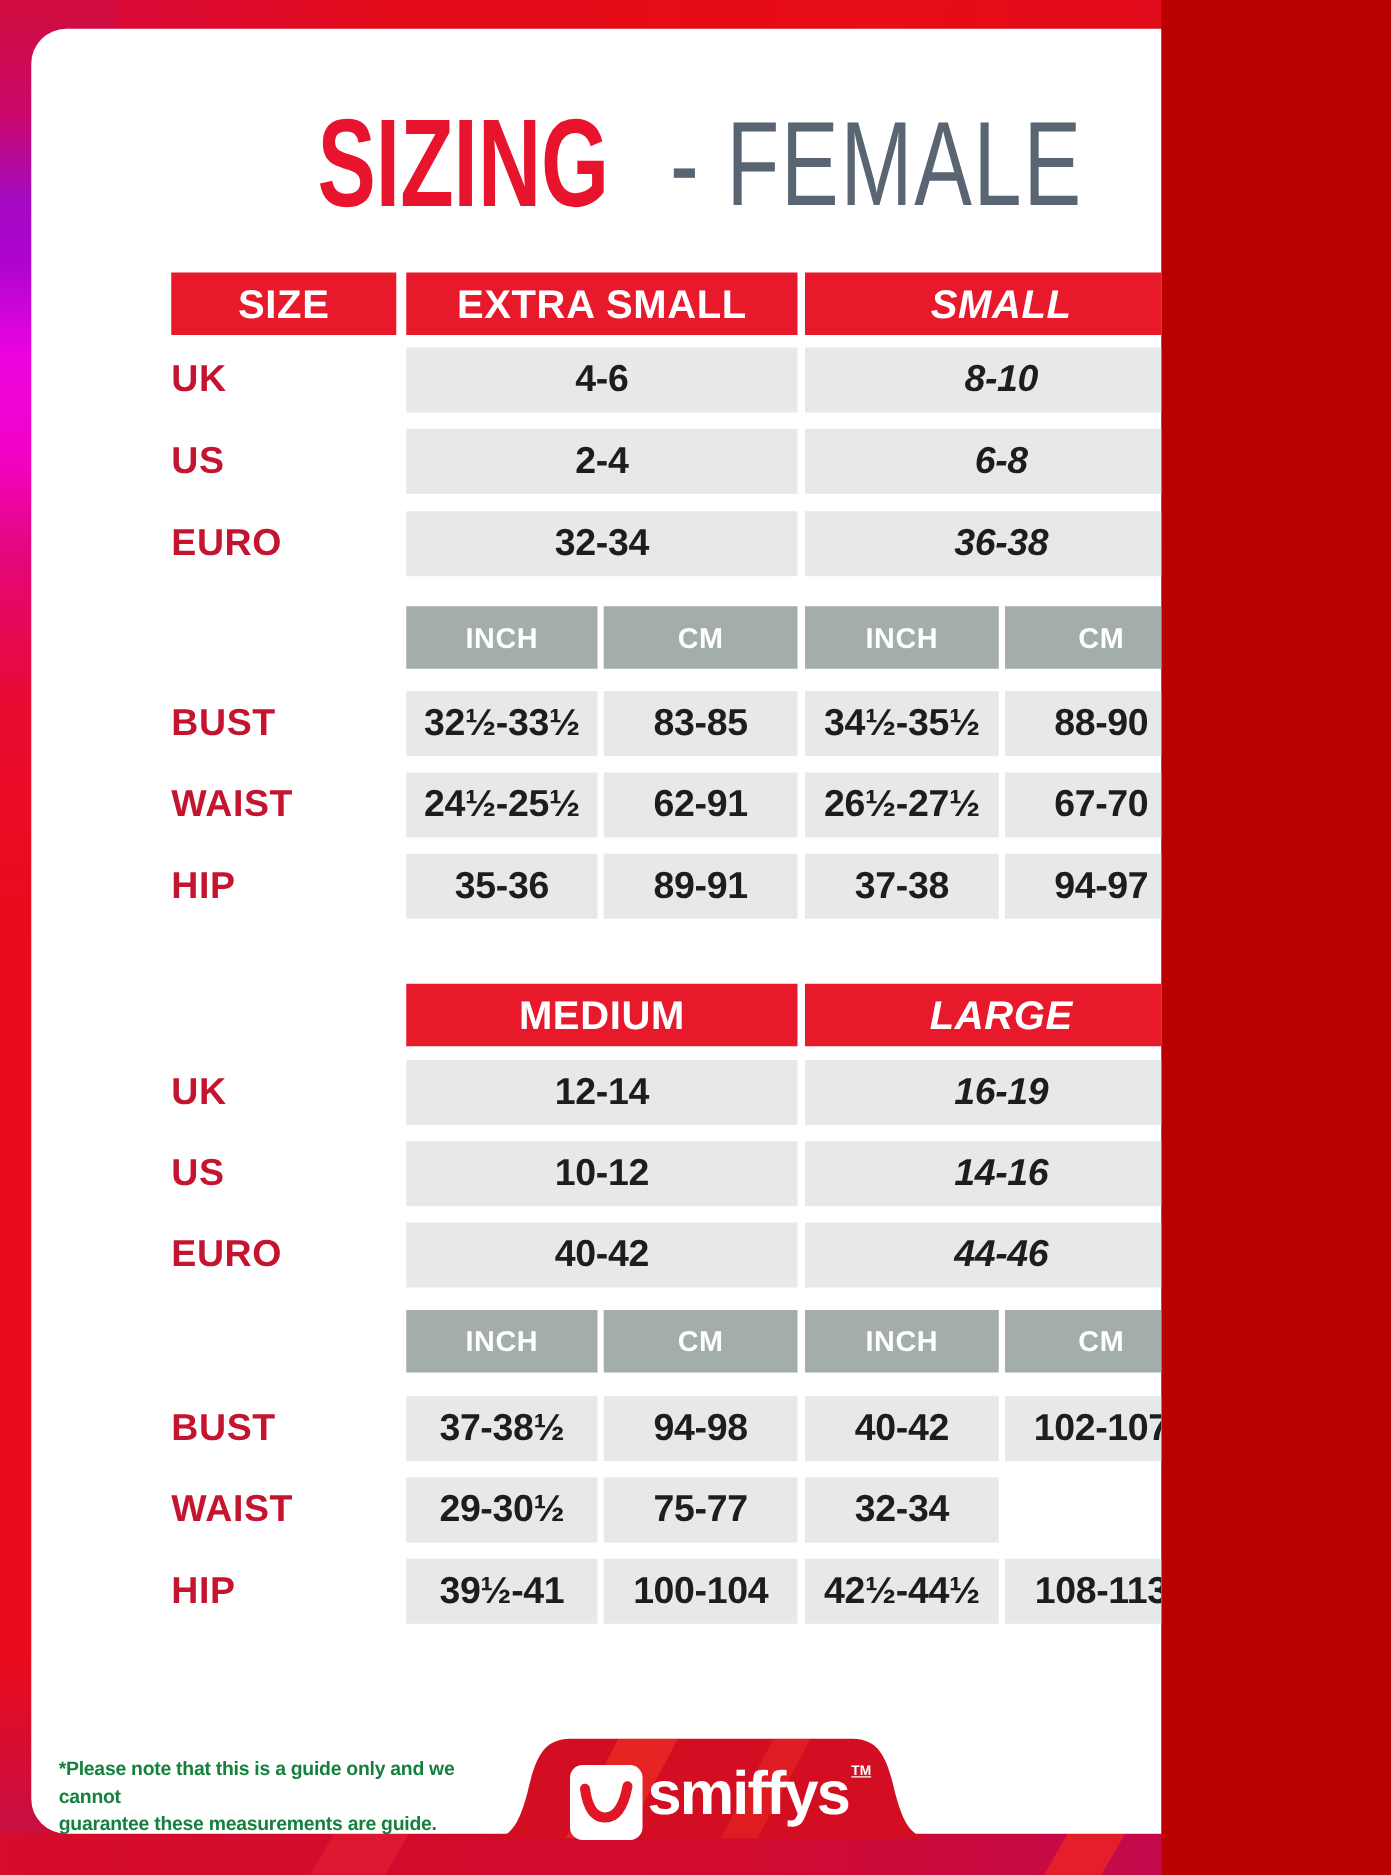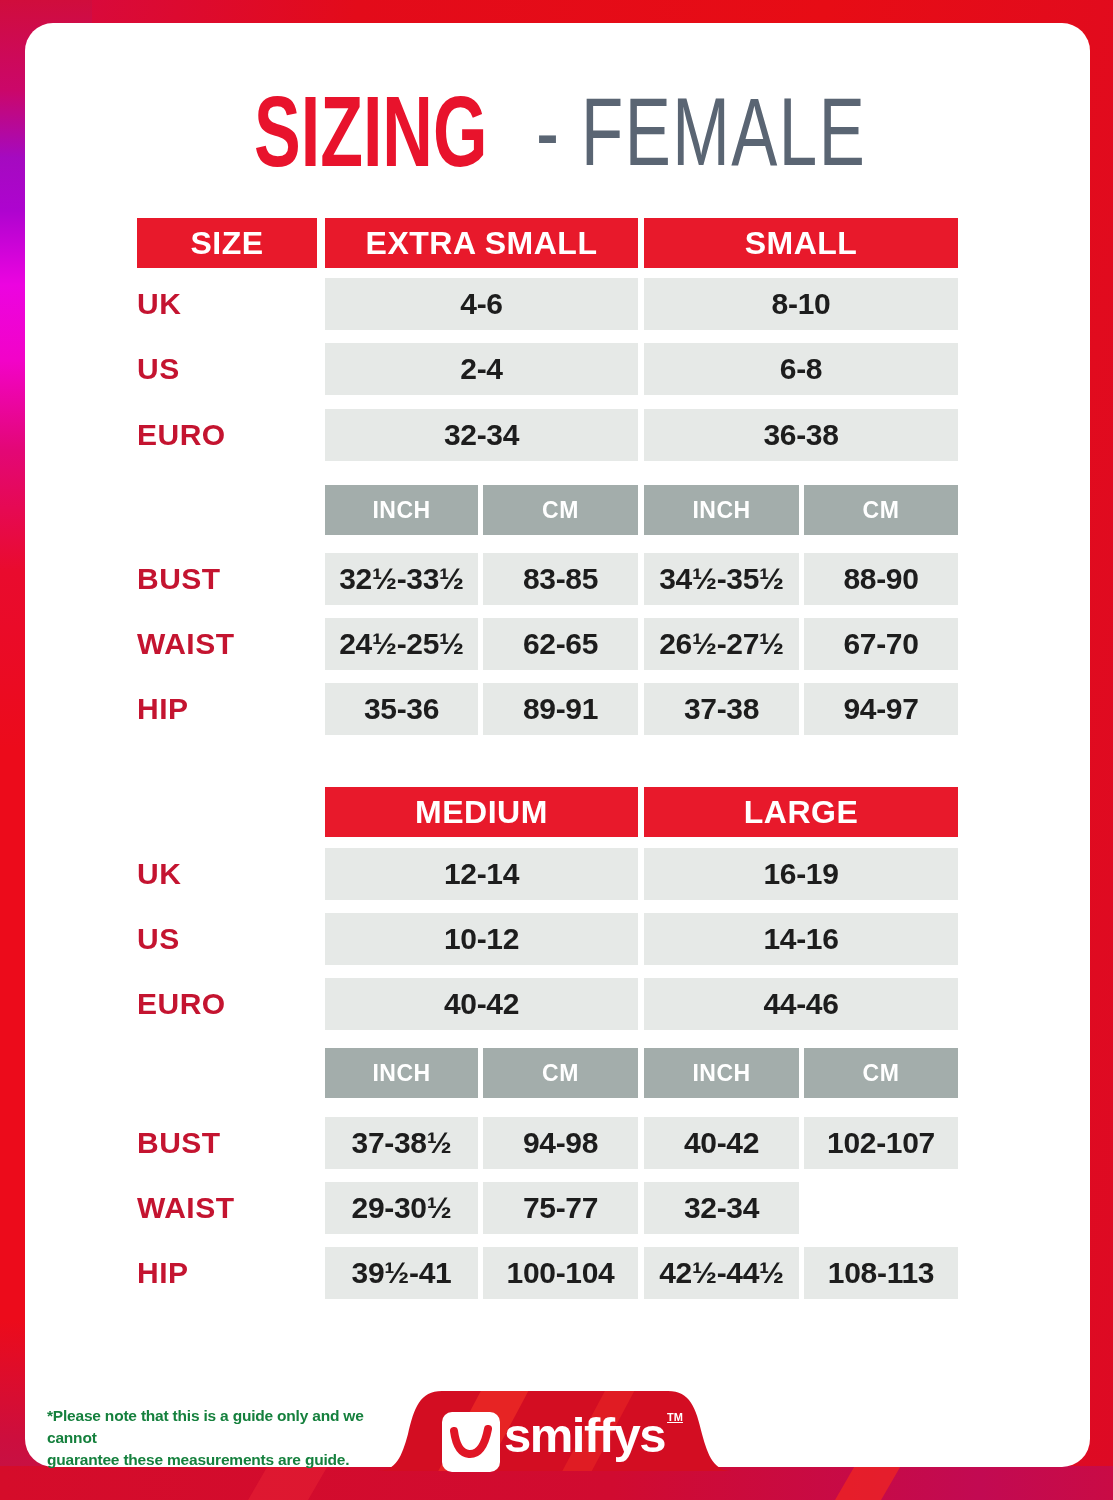--- a/index.html
+++ b/index.html
@@ -1,17 +1,17 @@
 <!DOCTYPE html>
 <html><head>
 <meta charset="utf-8">
 <style>
   html,body{margin:0;padding:0;}
   body{font-family:"Liberation Sans", sans-serif; background:#b00; }
-  .stage{position:relative; width:1113px; height:1500px; overflow:hidden;
+  .stage{position:relative; width:929px; height:1500px; overflow:hidden;
          background:linear-gradient(100deg,#d50946 0%,#e30b1a 26%,#e70c15 60%,#dd0a24 100%);}
   
   .bg-left{position:absolute; left:0; top:0; width:92px; height:1500px;
     background:linear-gradient(to bottom,
       #d00d3c 0%, #cb0769 6%, #a50ac0 10.5%, #ae04cf 14%, #ec04e0 19%,
       #f203c8 24%, #e30776 30%, #e90b2e 38%, #ec0b1b 50%, #ec0b1b 88%,
       #cc0e3e 96%, #c21348 100%);}
   
   .bottom-strip{position:absolute; left:0; top:1466px; width:1113px; height:34px;
     background:linear-gradient(90deg,#d50c2a 0%,#d00b30 55%,#c20a52 88%,#c90b45 100%); overflow:hidden;}
@@ -32,33 +32,33 @@
              color:#5a6573; letter-spacing:2px; transform:scaleX(0.72); transform-origin:left top; white-space:nowrap;}
   
   .row{position:absolute; left:112px; height:52px; display:flex;}
   .rh50{height:50px;}
   .lab{width:188px; display:flex; align-items:center; font-size:30px; font-weight:700;
        color:#c41430; letter-spacing:0.5px;}
   .sp{width:188px;}
   .c{display:flex; align-items:center; justify-content:center;}
   .size-c{width:180px; margin-right:8px;}
   .full1{width:313px; margin-right:6px;}
-  .full2{width:314px;}
+  .full2{width:314px;font-style:italic;}
   .h1{width:153px; margin-right:5px;}
   .h2{width:155px; margin-right:6px;}
   .h3{width:155px; margin-right:5px;}
   .h4{width:154px;}
   .red{background:#e8192b; color:#ffffff; font-size:32px; font-weight:700; letter-spacing:0.5px;}
   .gray{background:#a3adab; color:#ffffff; font-size:23px; font-weight:700; letter-spacing:0.5px;}
   .val{background:#e6e9e7; color:#1d1d1d; font-size:30px; font-weight:700; letter-spacing:-0.3px;}
   
   .note{position:absolute; left:22px; top:1382px; width:350px; text-align:left;
         font-size:15.5px; font-weight:700; color:#15803d; line-height:1.42; letter-spacing:-0.2px;}
   
-  .logo-tab{position:absolute; left:370px; top:1386px; width:370px; height:114px;}
+  .logo-tab{position:absolute; left:384px; top:1386px; width:370px; height:114px;}
   .tab-svg{position:absolute; left:0; top:0;}
   .smile{position:absolute; left:72px; top:26px; width:58px; height:60px; background:#ffffff; border-radius:10px;
          display:flex; align-items:center; justify-content:center;}
   .wordmark{position:absolute; left:134px; top:20px; display:flex; align-items:flex-start;}
   .word{font-size:49px; line-height:58px; font-weight:700; color:#ffffff; letter-spacing:-1.5px;}
   .tm{font-size:11px; font-weight:700; color:#ffffff; margin-top:5px; margin-left:2px; letter-spacing:0;text-decoration:underline;}
 </style>
 </head>
 <body>
 
@@ -113,21 +113,21 @@
     <div class="row" style="top:530px">
       <div class="lab">BUST</div>
       <div class="c val h1">32½-33½</div>
       <div class="c val h2">83-85</div>
       <div class="c val h3">34½-35½</div>
       <div class="c val h4">88-90</div>
     </div>
     <div class="row" style="top:595px">
       <div class="lab">WAIST</div>
       <div class="c val h1">24½-25½</div>
-      <div class="c val h2">62-65</div>
+      <div class="c val h2">62-91</div>
       <div class="c val h3">26½-27½</div>
       <div class="c val h4">67-70</div>
     </div>
     <div class="row" style="top:660px">
       <div class="lab">HIP</div>
       <div class="c val h1">35-36</div>
       <div class="c val h2">89-91</div>
       <div class="c val h3">37-38</div>
       <div class="c val h4">94-97</div>
     </div>

